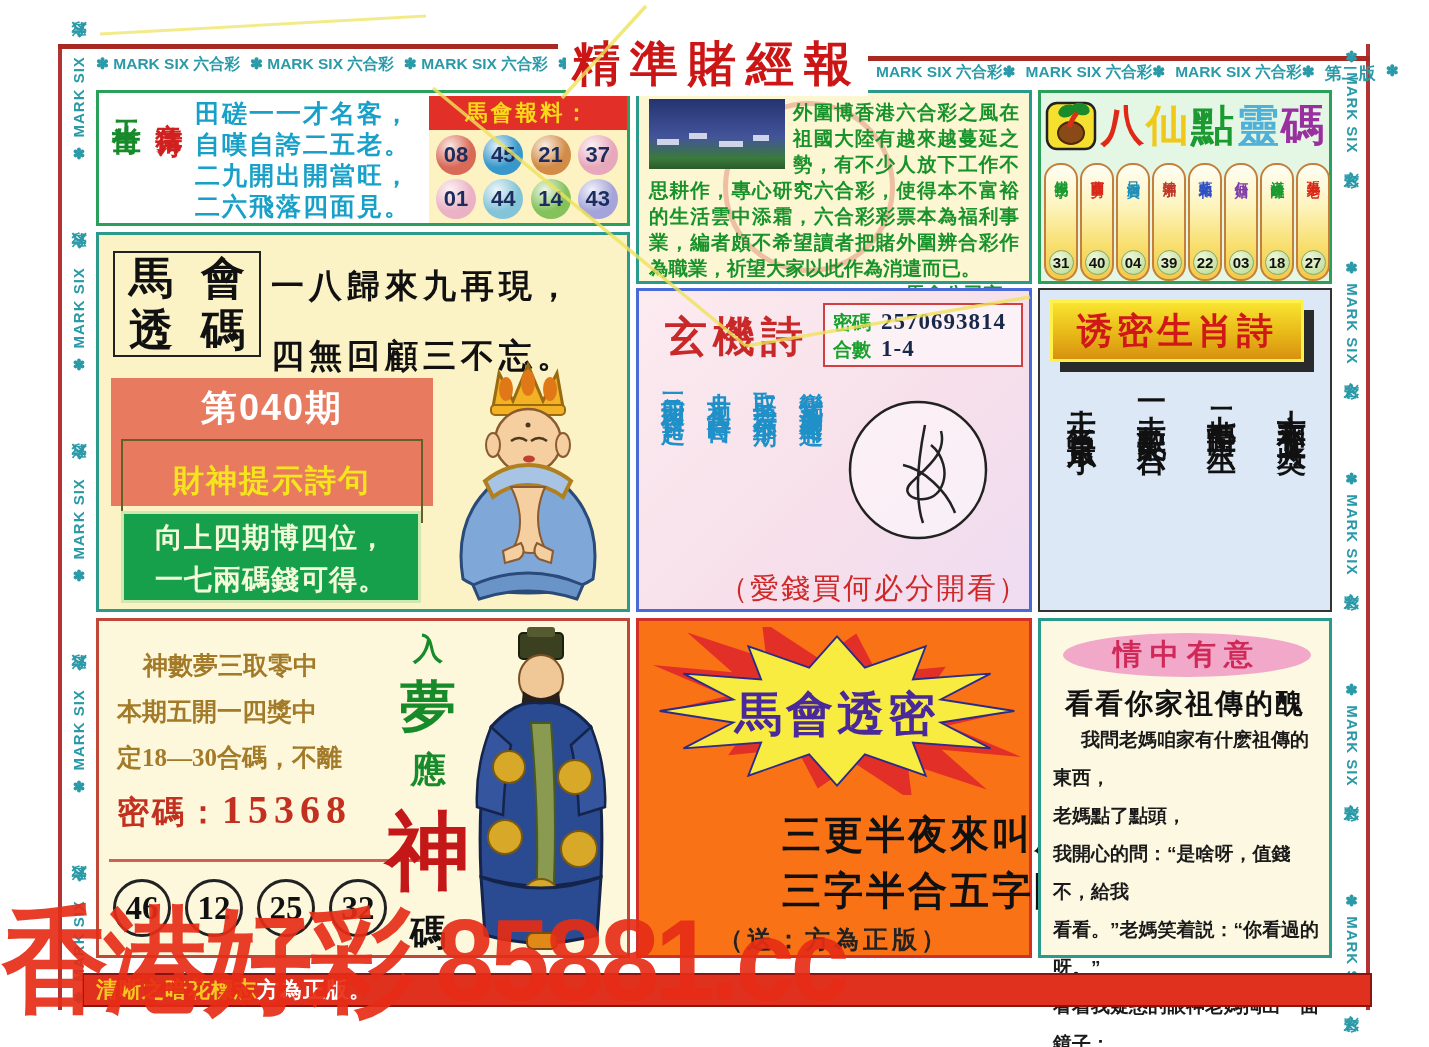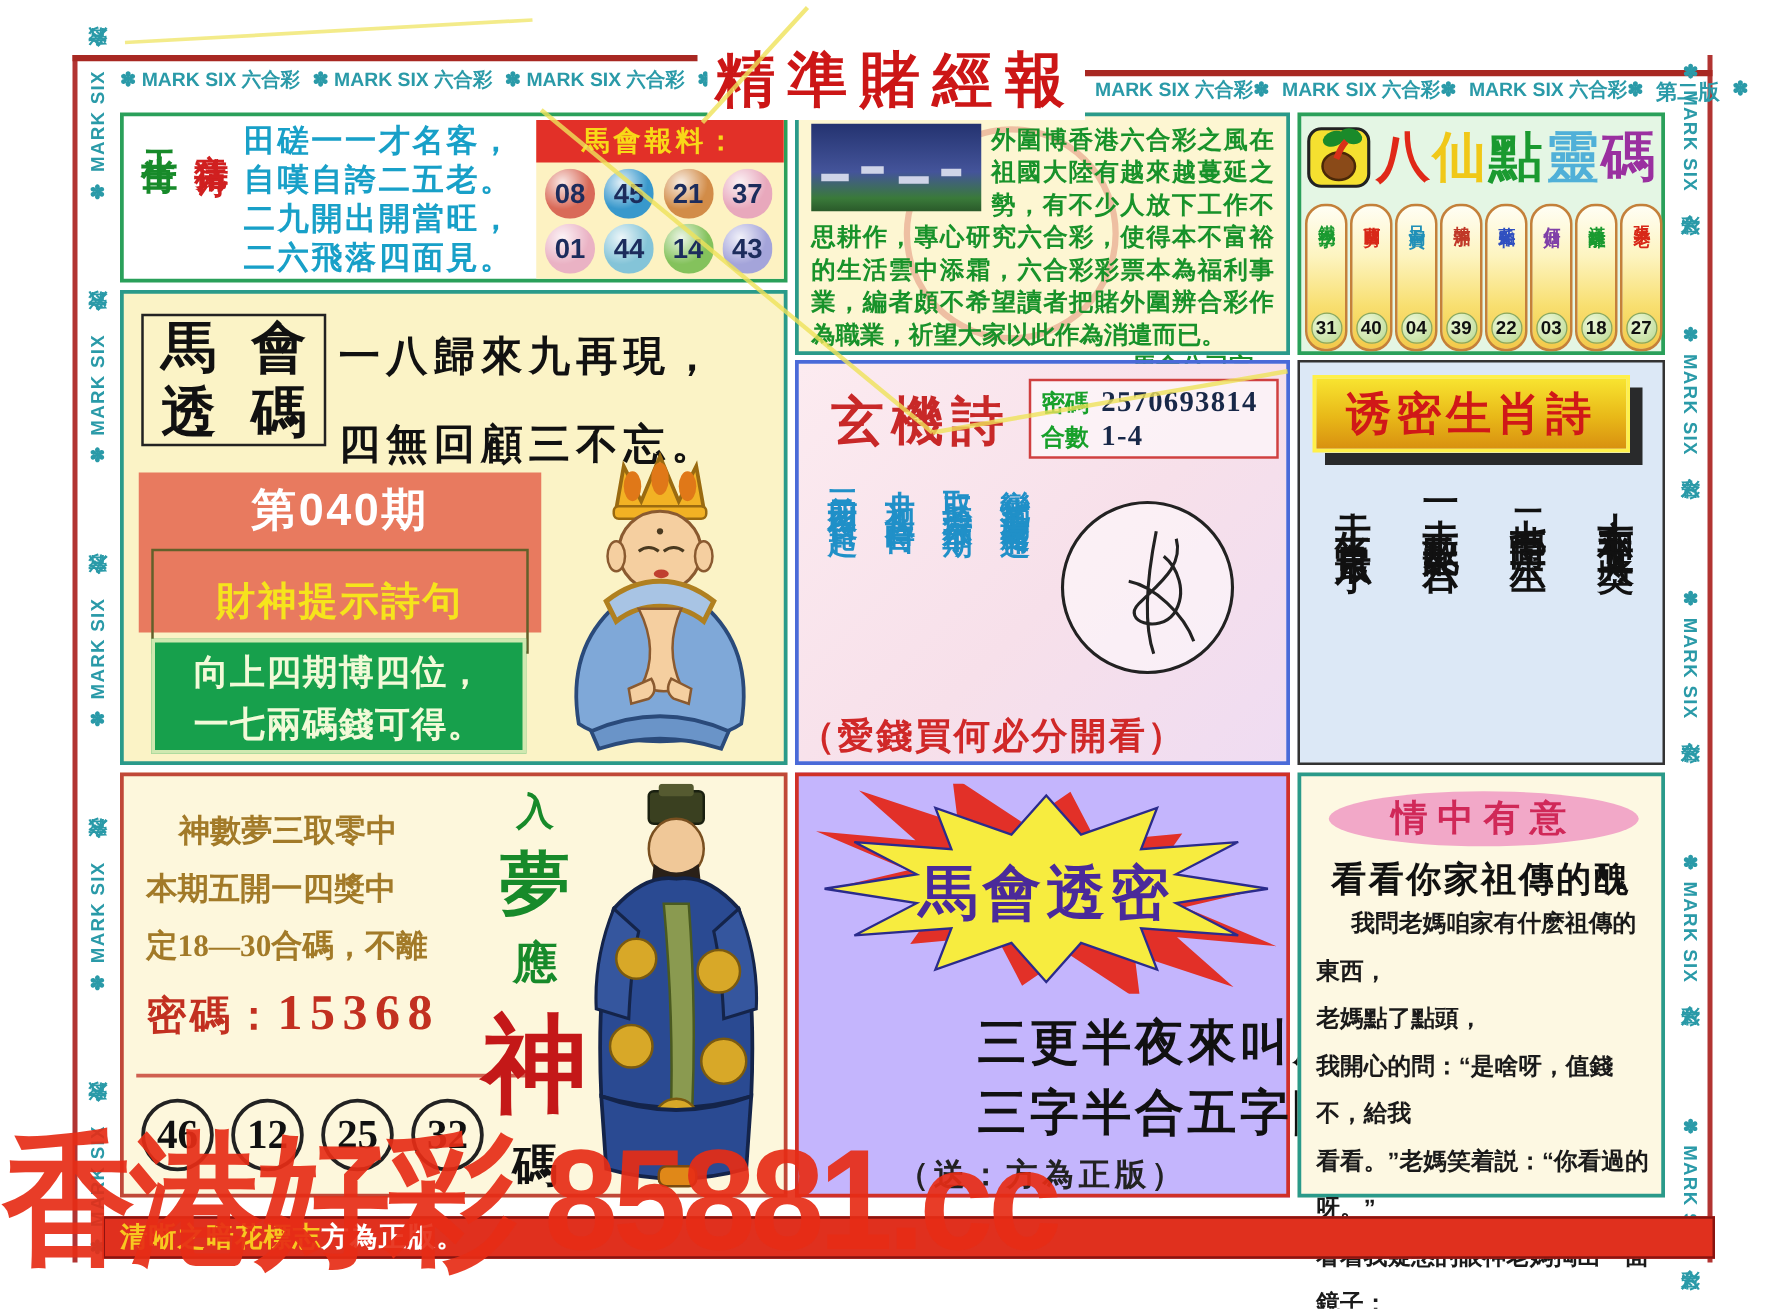--- a/index.html
+++ b/index.html
@@ -66,24 +66,24 @@
   
   #boxE { left:636px; top:288px; width:396px; height:324px; border:3px solid #4a6ad8; background:linear-gradient(135deg,#fcebf0 0%,#f7e0ea 55%,#efdcf2 100%); }
   #boxE .title { position:absolute; left:26px; top:18px; color:#c82828; font-family:"Liberation Serif",serif; font-weight:bold; font-size:42px; letter-spacing:6px; }
   #codeBox { position:absolute; left:184px; top:12px; width:200px; height:64px; border:2px solid #d04040; background:rgba(255,255,255,.55); padding:4px 8px; }
   #codeBox .row { display:flex; gap:10px; align-items:baseline; }
   #codeBox .lab { color:#17a02a; font-weight:bold; font-size:19px; }
   #codeBox .val { color:#182848; font-family:"Liberation Serif",serif; font-weight:bold; font-size:23px; letter-spacing:1px; }
   #mystCols { position:absolute; left:18px; top:82px; height:200px; display:flex; flex-direction:row-reverse; gap:14px; }
   #mystCols .vtext { color:#2090c8; font-family:"Liberation Serif",serif; font-weight:bold; font-size:24px; letter-spacing:5px; }
   #sigCircle { position:absolute; left:204px; top:104px; }
-  #boxE .bottom { position:absolute; left:0; top:278px; width:100%; text-align:left; color:#d02828; font-family:"Liberation Serif",serif; font-weight:bold; font-size:29px; letter-spacing:2px; }
-
-  
-  #boxF { left:636px; top:618px; width:396px; height:340px; border:3px solid #d03028; background:#c4b5fd;text-decoration:underline; }
+  #boxE .bottom { position:absolute; left:0; top:278px; width:100%; text-align:right; color:#d02828; font-family:"Liberation Serif",serif; font-weight:normal; font-size:29px; letter-spacing:2px; }
+
+  
+  #boxF { left:636px; top:618px; width:396px; height:340px; border:3px solid #d03028; background:#f97316;text-decoration:underline; }
   #burstWrap { position:absolute; left:8px; top:6px; width:380px; height:168px; }
   #burstTitle { position:absolute; left:0; top:56px; width:380px; text-align:center; color:#4a2a9a; font-weight:900; font-size:47px; letter-spacing:4px; }
   #boxF .lines { position:absolute; left:0; top:186px; width:100%; text-align:right; color:#111; font-weight:900; font-size:39px; line-height:56px; letter-spacing:3px;margin-left:47px; }
   #boxF .gift { position:absolute; left:0; top:302px; width:100%; text-align:center; color:#222; font-weight:bold; font-size:25px; letter-spacing:4px; }
 
   
   #boxG { left:1038px; top:90px; width:294px; height:194px; border:3px solid #2aa05a; background:#e4f6e4; }
   #boxG .titlerow { position:absolute; left:4px; top:4px; display:flex; align-items:center; gap:2px; }
   #boxG .tch { font-weight:900; font-size:43px; font-family:"Liberation Serif",serif; }
   #pills { position:absolute; left:3px; top:70px; width:288px; height:120px; display:flex; gap:2px; }

